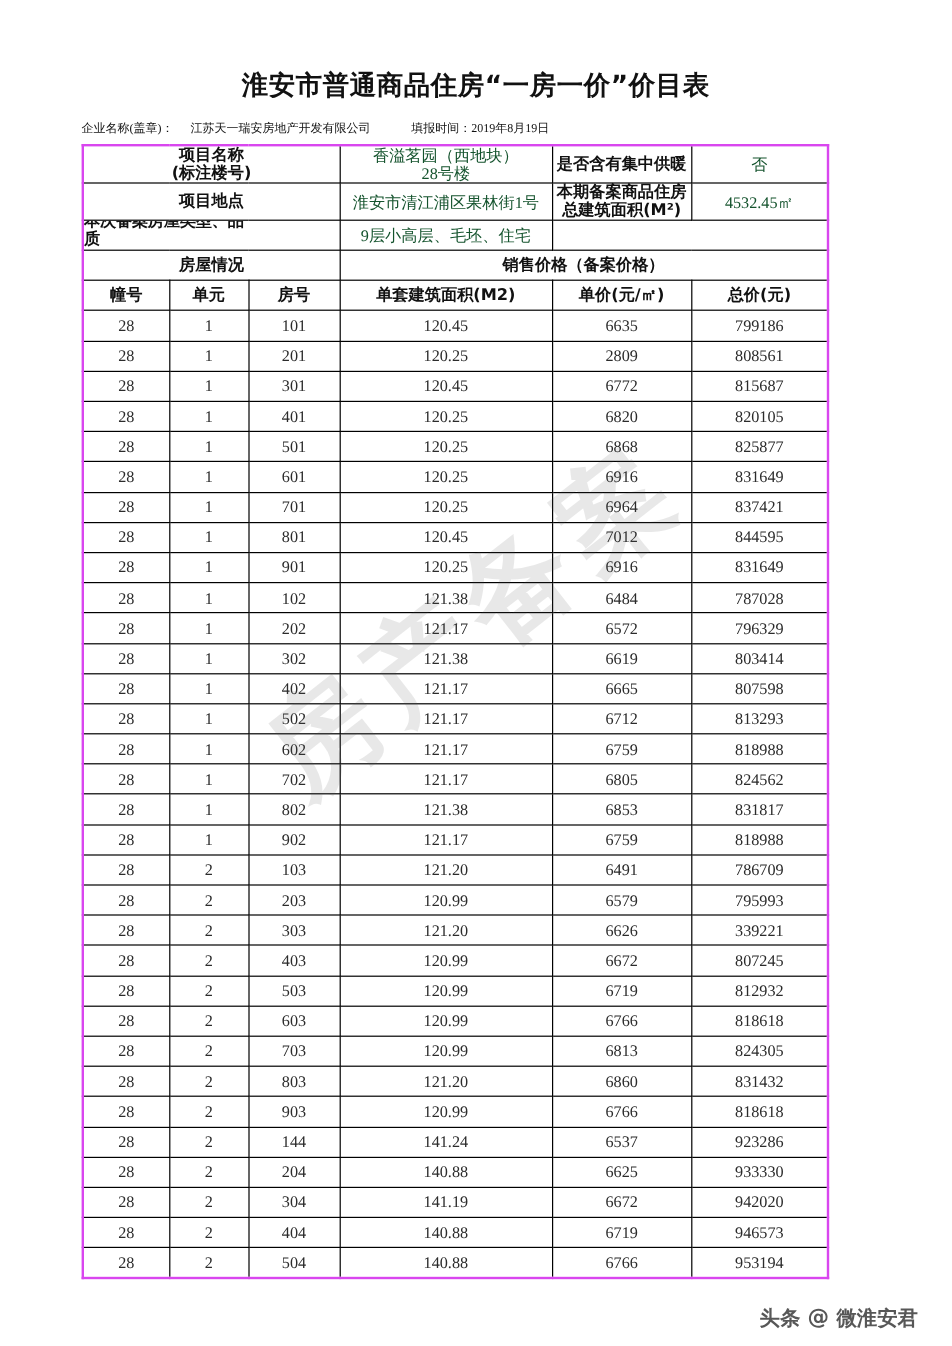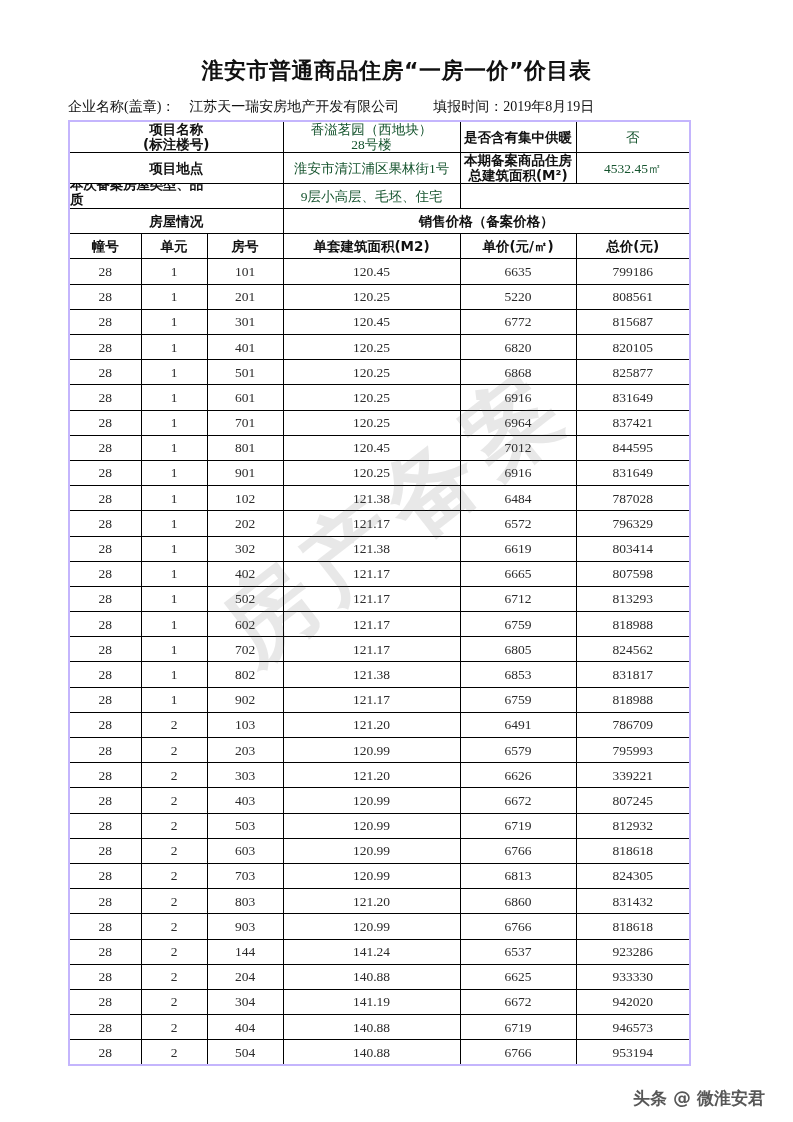--- a/index.html
+++ b/index.html
@@ -33,40 +33,40 @@
     letter-spacing: 0.5px;
     font-family: "DejaVu Sans", "Liberation Sans", sans-serif;
   }
 
   .meta-line {
     position: absolute;
     top: 96px;
     left: 68px;
     width: 620px;
     height: 22px;
-    font-size: 14px;
+    font-size: 10px;
     display: flex;
     align-items: center;
     white-space: nowrap;
   }
   .meta-value { margin-left: 14px; }
   .meta-gap { flex: 0 0 34px; }
 
   
   .tbl-wrap {
     position: absolute;
     left: 68px;
     top: 120px;
     width: 621px;
   }
   table.main {
     border-collapse: collapse;
     table-layout: fixed;
     width: 621px;
-    border: 2px solid #c4b5fd;
+    border: 2px solid #d946ef;
   }
   table.main td {
     border: 1px solid #000;
     padding: 0 2px;
     text-align: center;
     vertical-align: middle;
     font-size: 13.5px;
     line-height: 1.12;
     background: transparent;
   }
@@ -225,21 +225,21 @@
             <td class="data">101</td>
             <td class="data">120.45</td>
             <td class="data">6635</td>
             <td class="data">799186</td>
           </tr>
           <tr>
             <td class="data">28</td>
             <td class="data">1</td>
             <td class="data">201</td>
             <td class="data">120.25</td>
-            <td class="data">5220</td>
+            <td class="data">2809</td>
             <td class="data">808561</td>
           </tr>
           <tr>
             <td class="data">28</td>
             <td class="data">1</td>
             <td class="data">301</td>
             <td class="data">120.45</td>
             <td class="data">6772</td>
             <td class="data">815687</td>
           </tr>

